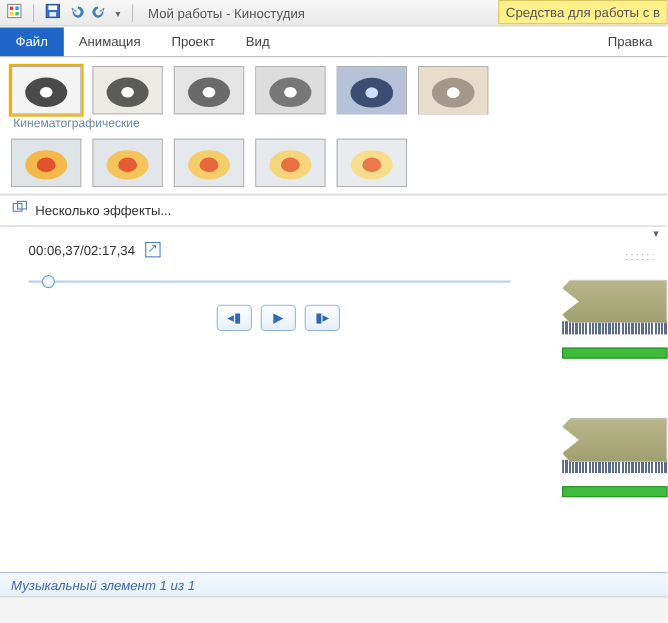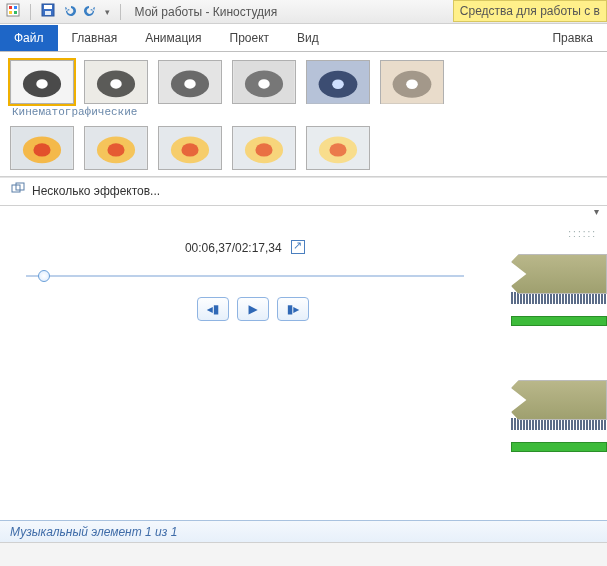--- a/index.html
+++ b/index.html
@@ -7,31 +7,31 @@
   .app { width: 607px; height: 566px; position: relative; }
   .titlebar { height: 24px; display: flex; align-items: center; background: linear-gradient(#f7f7f7,#e9e9e9); border-bottom: 1px solid #d0d0d0; }
   .qat { display: flex; gap: 6px; align-items: center; padding: 0 6px; }
   .tb-sep { width: 1px; height: 16px; background: #c0c0c0; margin: 0 4px; }
   .title-text { color: #555; margin-left: 4px; }
   .context-tab { position: absolute; right: 0; top: 0; background: #fff08a; border: 1px solid #d8c760; color: #555; padding: 3px 6px; font-size: 12px; }
   .ribbon-tabs { height: 28px; display: flex; align-items: flex-end; border-bottom: 1px solid #bfbfbf; }
   .tab { padding: 6px 14px 6px 14px; color: #444; cursor: default; }
   .tab.file { background: #1e66c7; color: #fff; font-weight: normal; }
   .tab.highlight { border: 2px solid #d9534f; border-radius: 6px; padding: 4px 12px; position: relative; top: 0; }
-  .effects-panel { padding: 8px 10px 4px 10px; border-bottom: 1px solid #d0d0d0; font-family: Liberation Mono, monospace; }
+  .effects-panel { padding: 8px 10px 4px 10px; border-bottom: 1px solid #d0d0d0; }
   .thumb-row { display: flex; gap: 10px; margin-bottom: 2px; }
   .thumb { width: 64px; height: 44px; border: 1px solid #b0b0b0; background: #eee; position: relative; cursor: default; }
   .thumb.sel { outline: 2px solid #f0b000; }
   .group-label { color: #6a88aa; font-size: 11px; margin: 2px 0 8px 2px; }
   .multi-row { display: flex; align-items: center; gap: 6px; padding: 4px 10px 6px 10px; border-top: 1px solid #e4e4e4; border-bottom: 1px solid #d0d0d0; }
   .multi-text { color: #333; }
   .preview-area { display: flex; }
   .preview-left { width: 490px; padding: 10px 10px 0 26px; }
   .video { width: 438px; height: 164px; background: #0a1515; position: relative; }
-  .time { text-align: center; width: 438px; color: #333; font-size: 12px; margin-top: 24px; }
+  .time { text-align: left; width: 438px; color: #333; font-size: 12px; margin-top: 4px; }
   .full-icon { display: inline-block; width: 14px; height: 14px; border: 1px solid #4a7fbf; margin-left: 6px; position: relative; vertical-align: -2px; }
   .full-icon::after { content: "↗"; position: absolute; left: 1px; top: -2px; font-size: 11px; color: #4a7fbf; }
   .scrub { width: 438px; height: 22px; position: relative; margin-top: 10px; }
   .scrub-track { position: absolute; left: 0; right: 0; top: 10px; height: 2px; background: #bcd0ea; }
   .scrub-thumb { position: absolute; left: 12px; top: 5px; width: 12px; height: 12px; border-radius: 50%; background: radial-gradient(#fff,#d9eaff); border: 1px solid #6a9fd8; }
   .controls { display: flex; justify-content: center; gap: 8px; margin-top: 10px; }
   .ctl-btn { width: 32px; height: 24px; border: 1px solid #8fb4e2; border-radius: 4px; background: linear-gradient(#fdfeff,#e6f0fb); color: #2f68b6; display: flex; align-items: center; justify-content: center; cursor: default; }
   .timeline { position: absolute; right: 0; top: 254px; width: 96px; }
   .clip { position: relative; height: 64px; margin-bottom: 62px; }
   .clip .v { height: 40px; background: linear-gradient(#b9b78a,#9fa06f); border: 1px solid #bbb; clip-path: polygon(8% 0,100% 0,100% 100%,8% 100%,0 80%,16% 50%,0 20%); }
@@ -80,21 +80,20 @@
       </span>
       <span style="color:#666;font-size:9px;">▾</span>
       <span class="tb-sep"></span>
     </div>
     <span class="title-text">Мой работы - Киностудия</span>
     <div class="context-tab">Средства для работы с в</div>
   </div>
 
   <div class="ribbon-tabs">
     <div class="tab file">Файл</div>
-    <div class="tab">Главная</div>
     <div class="tab">Анимация</div>
     <div class="tab">Проект</div>
     <div class="tab">Вид</div>
     <div style="flex:1"></div>
     <div class="tab">Правка</div>
   </div>
 
   <div class="effects-panel">
     <div class="thumb-row">
       <div class="thumb flower-bw sel">
@@ -176,21 +175,21 @@
     </div>
   </div>
 
   <div class="multi-row">
     <span>
       <svg width="16" height="14">
           <rect x="2" y="3" width="8" height="7" fill="none" stroke="#5a7fa8"></rect>
           <rect x="6" y="1" width="8" height="7" fill="none" stroke="#5a7fa8"></rect>
         </svg>
     </span>
-    <span class="multi-text">Несколько эффектов...</span>
+    <span class="multi-text">Несколько эффекты...</span>
   </div>
   <span class="expand">▾</span>
   <span class="gripper">::::::</span>
 
   <div class="preview-area">
     <div class="preview-left">
       <div class="time">
         <span>00:06,37</span>/<span>02:17,34</span>
         <span class="full-icon"></span>
       </div>

